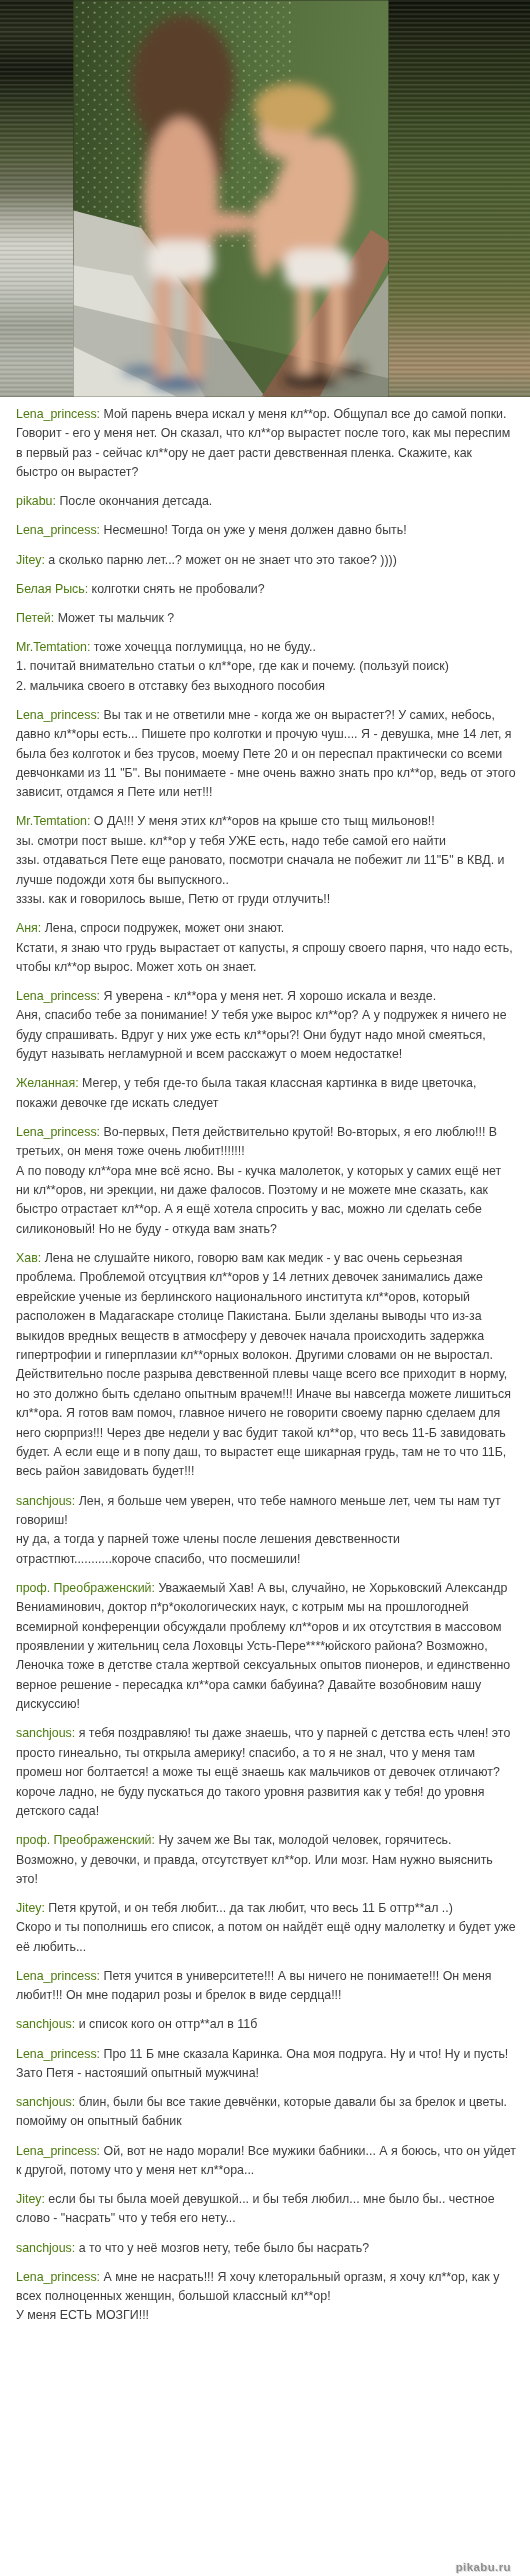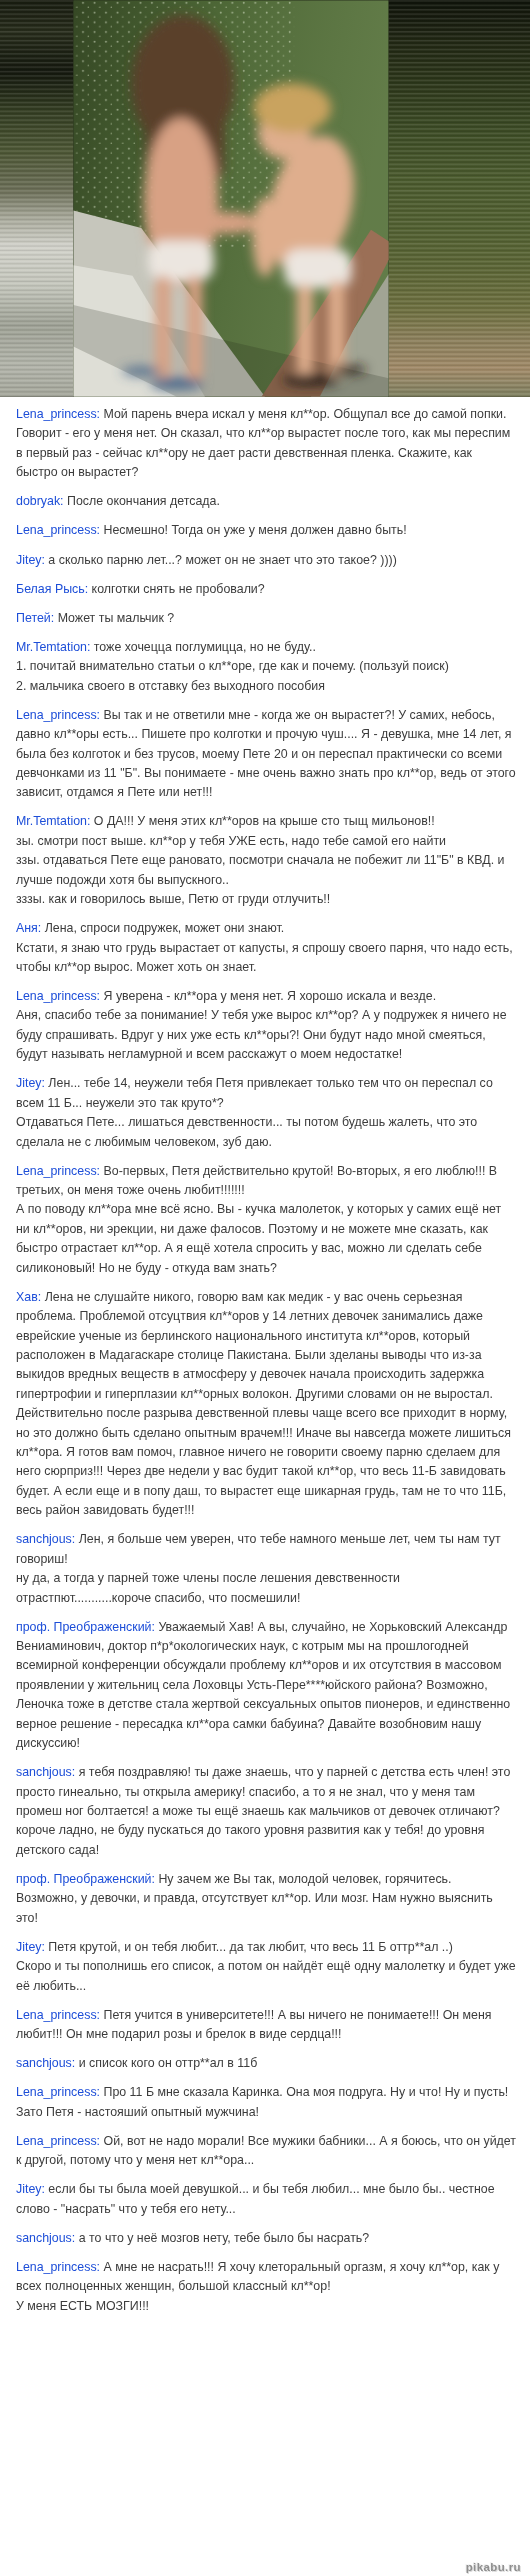--- a/index.html
+++ b/index.html
@@ -12,24 +12,24 @@
   }
   .photo{width:530px;height:397px;position:relative;background:#1a1d12;}
   .photo svg{display:block;}
   .thread{
     padding:8px 14px 0 16px;
     font-size:12.4px;
     line-height:19.4px;
     color:#3c3c3c;
   }
   .message{margin:0 0 9.7px 0;}
-  .author{color:#1d4ed8;}
+  .author{color:#4d7c0f;}
   .watermark{
     position:absolute;
-    right:9px;bottom:3.5px;
+    right:19px;bottom:3.5px;
     font-size:11.5px;
     font-weight:bold;
     color:#8f8f8f;
     text-shadow:0.9px 0.9px 0 #dcdcdc,-0.9px -0.9px 0 #f2f2f2;
     letter-spacing:0.4px;
   }
 </style>
 </head>
 <body>
 
@@ -123,41 +123,42 @@
           <ellipse cx="352" cy="430" rx="32" ry="7" fill="#2c231d"></ellipse>
           <ellipse cx="395" cy="418" rx="20" ry="6" opacity="0.8" fill="#2c231d"></ellipse>
         </g>
       </g>
     </g>
   </svg>
 </div>
 
 <div class="thread" id="thread">
     <p class="message"><span class="author">Lena_princess:</span> Мой парень вчера искал у меня кл**ор. Общупал все до самой попки. Говорит - его у меня нет. Он сказал, что кл**ор вырастет после того, как мы переспим в первый раз - сейчас кл**ору не дает расти девственная пленка. Скажите, как быстро он вырастет?</p>
-    <p class="message"><span class="author">dobryak:</span> После окончания детсада.</p>
+    <p class="message"><span class="author">pikabu:</span> После окончания детсада.</p>
     <p class="message"><span class="author">Lena_princess:</span> Несмешно! Тогда он уже у меня должен давно быть!</p>
     <p class="message"><span class="author">Jitey:</span> а сколько парню лет...? может он не знает что это такое? ))))</p>
     <p class="message"><span class="author">Белая Рысь:</span> колготки снять не пробовали?</p>
     <p class="message"><span class="author">Петей:</span> Может ты мальчик ?</p>
     <p class="message"><span class="author">Mr.Temtation:</span> тоже хочецца поглумицца, но не буду..<br>1. почитай внимательно статьи о кл**оре, где как и почему. (пользуй поиск)<br>2. мальчика своего в отставку без выходного пособия</p>
     <p class="message"><span class="author">Lena_princess:</span> Вы так и не ответили мне - когда же он вырастет?! У самих, небось, давно кл**оры есть... Пишете про колготки и прочую чуш.... Я - девушка, мне 14 лет, я была без колготок и без трусов, моему Пете 20 и он переспал практически со всеми девчонками из 11 "Б". Вы понимаете - мне очень важно знать про кл**ор, ведь от этого зависит, отдамся я Пете или нет!!!</p>
     <p class="message"><span class="author">Mr.Temtation:</span> О ДА!!! У меня этих кл**оров на крыше сто тыщ мильонов!!<br>зы. смотри пост выше. кл**ор у тебя УЖЕ есть, надо тебе самой его найти<br>ззы. отдаваться Пете еще рановато, посмотри сначала не побежит ли 11"Б" в КВД. и лучше подожди хотя бы выпускного..<br>зззы. как и говорилось выше, Петю от груди отлучить!!</p>
     <p class="message"><span class="author">Аня:</span> Лена, спроси подружек, может они знают.<br>Кстати, я знаю что грудь вырастает от капусты, я спрошу своего парня, что надо есть, чтобы кл**ор вырос. Может хоть он знает.</p>
     <p class="message"><span class="author">Lena_princess:</span> Я уверена - кл**ора у меня нет. Я хорошо искала и везде.<br>Аня, спасибо тебе за понимание! У тебя уже вырос кл**ор? А у подружек я ничего не буду спрашивать. Вдруг у них уже есть кл**оры?! Они будут надо мной смеяться, будут называть негламурной и всем расскажут о моем недостатке!</p>
-    <p class="message"><span class="author">Jitey:</span> Лен... тебе 14, неужели тебя Петя привлекает только тем что он переспал со всем 11 Б... неужели это так круто*?<br>Отдаваться Пете... лишаться девственности... ты потом будешь жалеть, что это сделала не с любимым человеком, зуб даю.</p>
+    <p class="message"><span class="author">Желанная:</span> Мегер, у тебя где-то была такая классная картинка в виде цветочка, покажи девочке где искать следует</p>
     <p class="message"><span class="author">Lena_princess:</span> Во-первых, Петя действительно крутой! Во-вторых, я его люблю!!! В третьих, он меня тоже очень любит!!!!!!!<br>А по поводу кл**ора мне всё ясно. Вы - кучка малолеток, у которых у самих ещё нет ни кл**оров, ни эрекции, ни даже фалосов. Поэтому и не можете мне сказать, как быстро отрастает кл**ор. А я ещё хотела спросить у вас, можно ли сделать себе силиконовый! Но не буду - откуда вам знать?</p>
     <p class="message"><span class="author">Хав:</span> Лена не слушайте никого, говорю вам как медик - у вас очень серьезная проблема. Проблемой отсуцтвия кл**оров у 14 летних девочек занимались даже еврейские ученые из берлинского национального института кл**оров, который расположен в Мадагаскаре столице Пакистана. Были зделаны выводы что из-за выкидов вредных веществ в атмосферу у девочек начала происходить задержка гипертрофии и гиперплазии кл**орных волокон. Другими словами он не выростал. Действительно после разрыва девственной плевы чаще всего все приходит в норму, но это должно быть сделано опытным врачем!!! Иначе вы навсегда можете лишиться кл**ора. Я готов вам помоч, главное ничего не говорити своему парню сделаем для него сюрприз!!! Через две недели у вас будит такой кл**ор, что весь 11-Б завидовать будет. А если еще и в попу даш, то вырастет еще шикарная грудь, там не то что 11Б, весь район завидовать будет!!!</p>
     <p class="message"><span class="author">sanchjous:</span> Лен, я больше чем уверен, что тебе намного меньше лет, чем ты нам тут говориш!<br>ну да, а тогда у парней тоже члены после лешения девственности отрастпют...........короче спасибо, что посмешили!</p>
     <p class="message"><span class="author">проф. Преображенский:</span> Уважаемый Хав! А вы, случайно, не Хорьковский Александр Вениаминович, доктор п*р*окологических наук, с котрым мы на прошлогодней всемирной конференции обсуждали проблему кл**оров и их отсутствия в массовом проявлении у жительниц села Лоховцы Усть-Пере****юйского района? Возможно, Леночка тоже в детстве стала жертвой сексуальных опытов пионеров, и единственно верное решение - пересадка кл**ора самки бабуина? Давайте возобновим нашу дискуссию!</p>
     <p class="message"><span class="author">sanchjous:</span> я тебя поздравляю! ты даже знаешь, что у парней с детства есть член! это просто гинеально, ты открыла америку! спасибо, а то я не знал, что у меня там промеш ног болтается! а може ты ещё знаешь как мальчиков от девочек отличают? короче ладно, не буду пускаться до такого уровня развития как у тебя! до уровня детского сада!</p>
     <p class="message"><span class="author">проф. Преображенский:</span> Ну зачем же Вы так, молодой человек, горячитесь. Возможно, у девочки, и правда, отсутствует кл**ор. Или мозг. Нам нужно выяснить это!</p>
     <p class="message"><span class="author">Jitey:</span> Петя крутой, и он тебя любит... да так любит, что весь 11 Б оттр**ал ..)<br>Скоро и ты пополнишь его список, а потом он найдёт ещё одну малолетку и будет уже её любить...</p>
     <p class="message"><span class="author">Lena_princess:</span> Петя учится в университете!!! А вы ничего не понимаете!!! Он меня любит!!! Он мне подарил розы и брелок в виде сердца!!!</p>
     <p class="message"><span class="author">sanchjous:</span> и список кого он оттр**ал в 11б</p>
     <p class="message"><span class="author">Lena_princess:</span> Про 11 Б мне сказала Каринка. Она моя подруга. Ну и что! Ну и пусть! Зато Петя - настояший опытный мужчина!</p>
+    <p class="message"><span class="author">sanchjous:</span> блин, были бы все такие девчёнки, которые давали бы за брелок и цветы. помойму он опытный бабник</p>
     <p class="message"><span class="author">Lena_princess:</span> Ой, вот не надо морали! Все мужики бабники... А я боюсь, что он уйдет к другой, потому что у меня нет кл**ора...</p>
     <p class="message"><span class="author">Jitey:</span> если бы ты была моей девушкой... и бы тебя любил... мне было бы.. честное слово - "насрать" что у тебя его нету...</p>
     <p class="message"><span class="author">sanchjous:</span> а то что у неё мозгов нету, тебе было бы насрать?</p>
     <p class="message"><span class="author">Lena_princess:</span> А мне не насрать!!! Я хочу клеторальный оргазм, я хочу кл**ор, как у всех полноценных женщин, большой классный кл**ор!<br>У меня ЕСТЬ МОЗГИ!!!</p>
   </div>
 
 <div class="watermark">pikabu.ru</div>
 
 
 </body></html>

